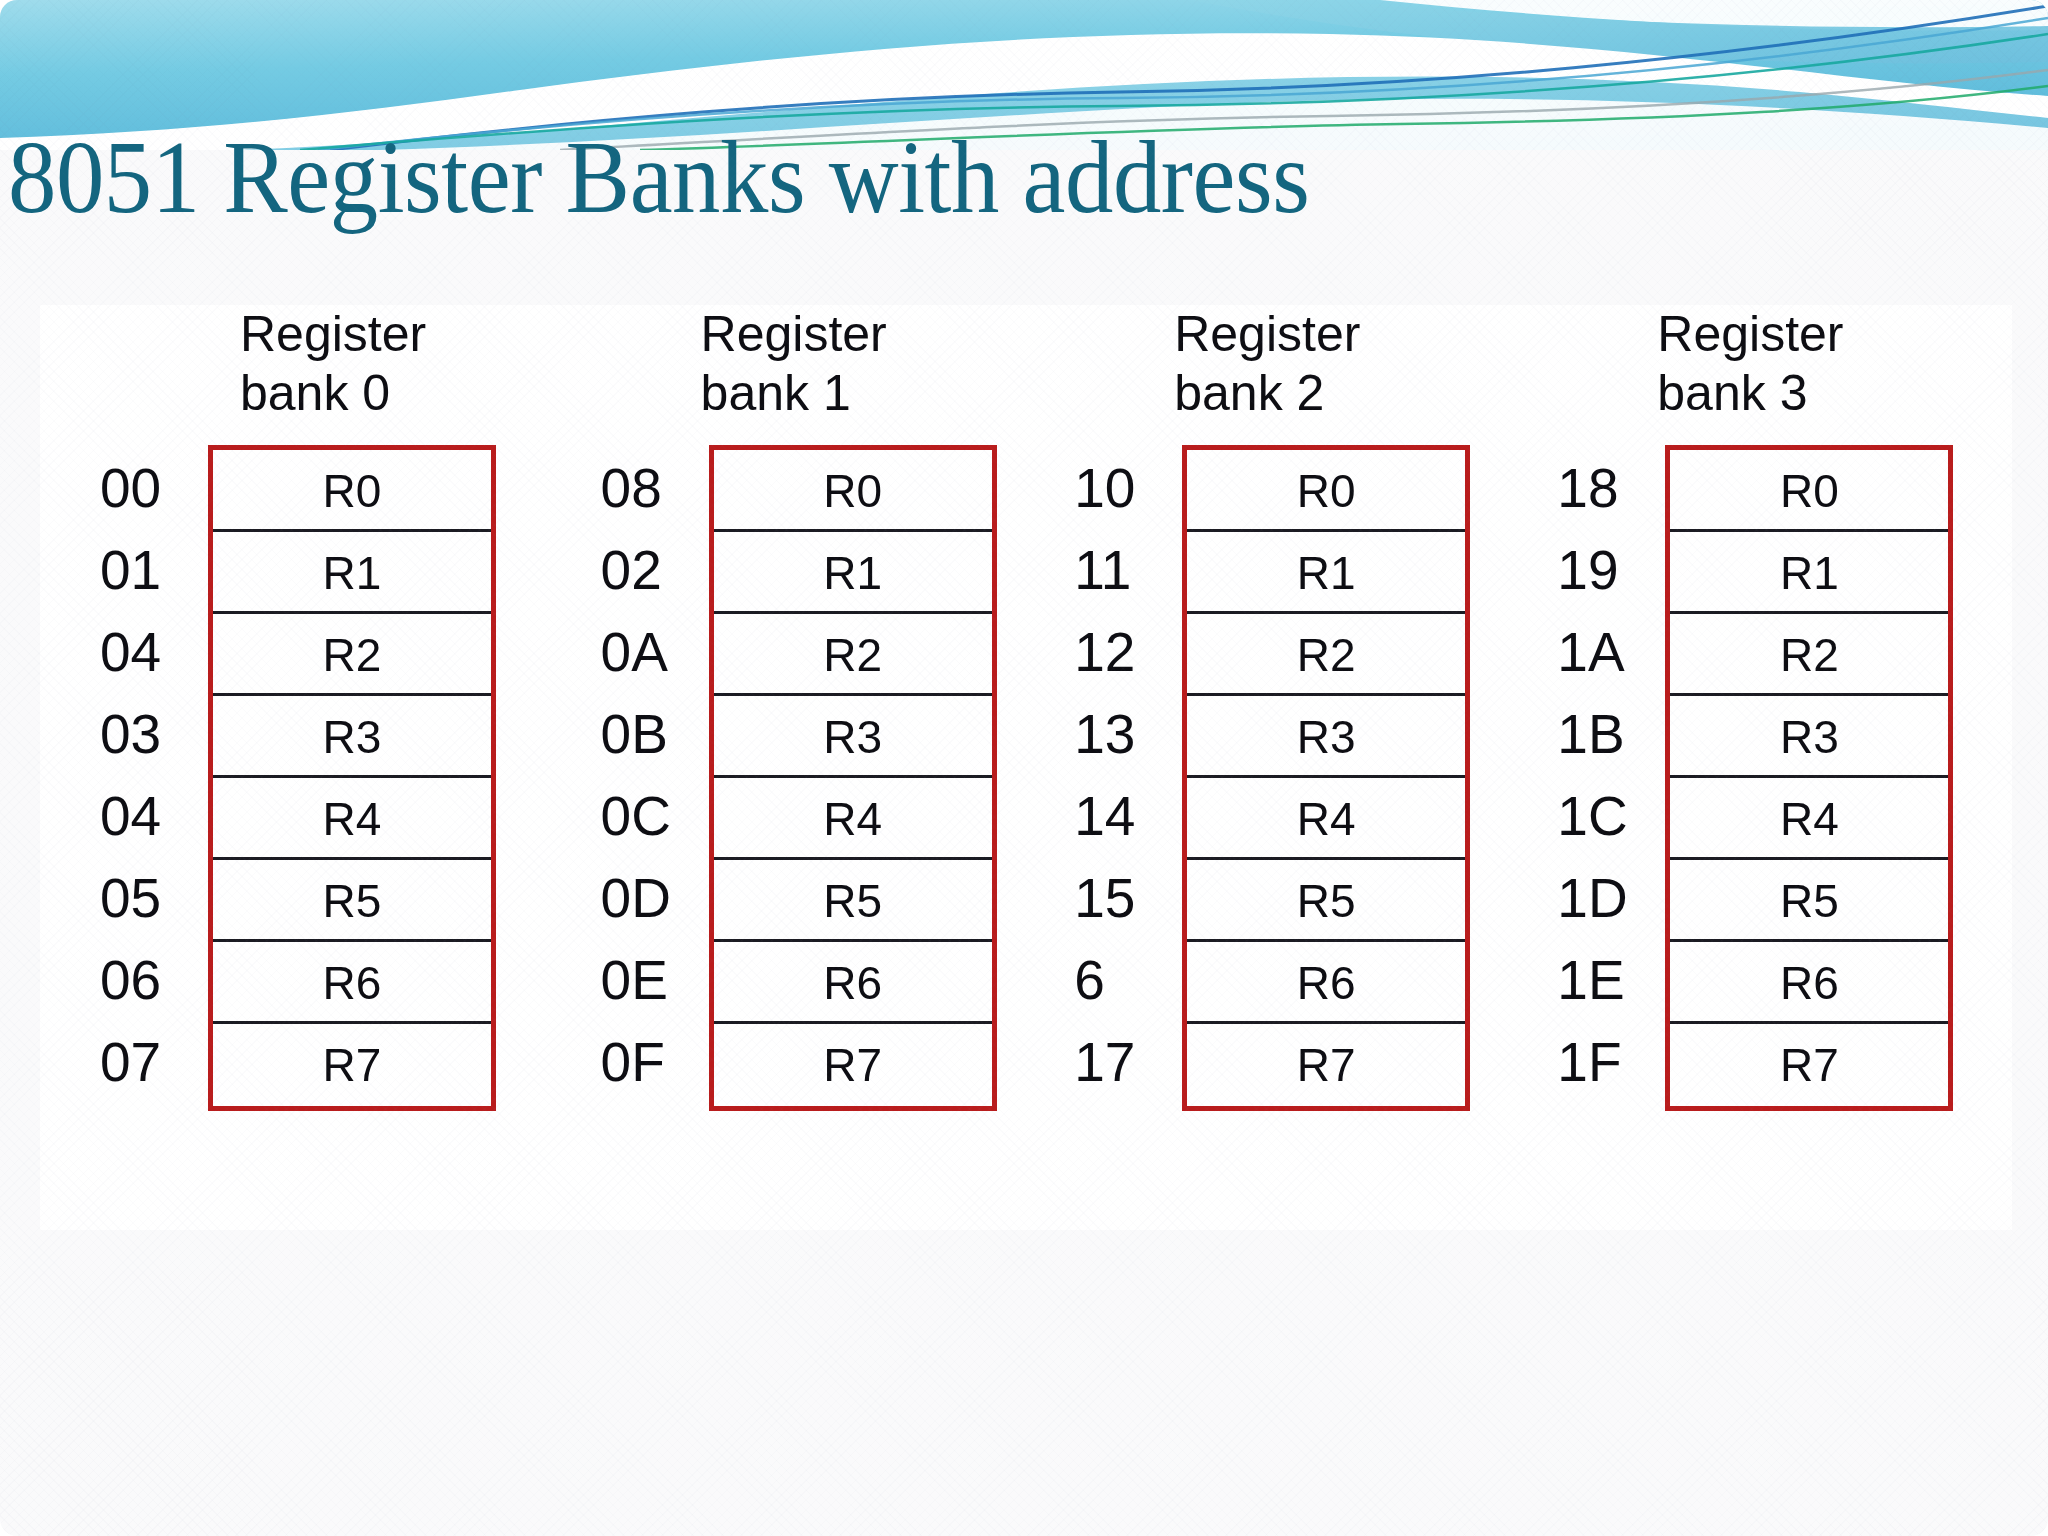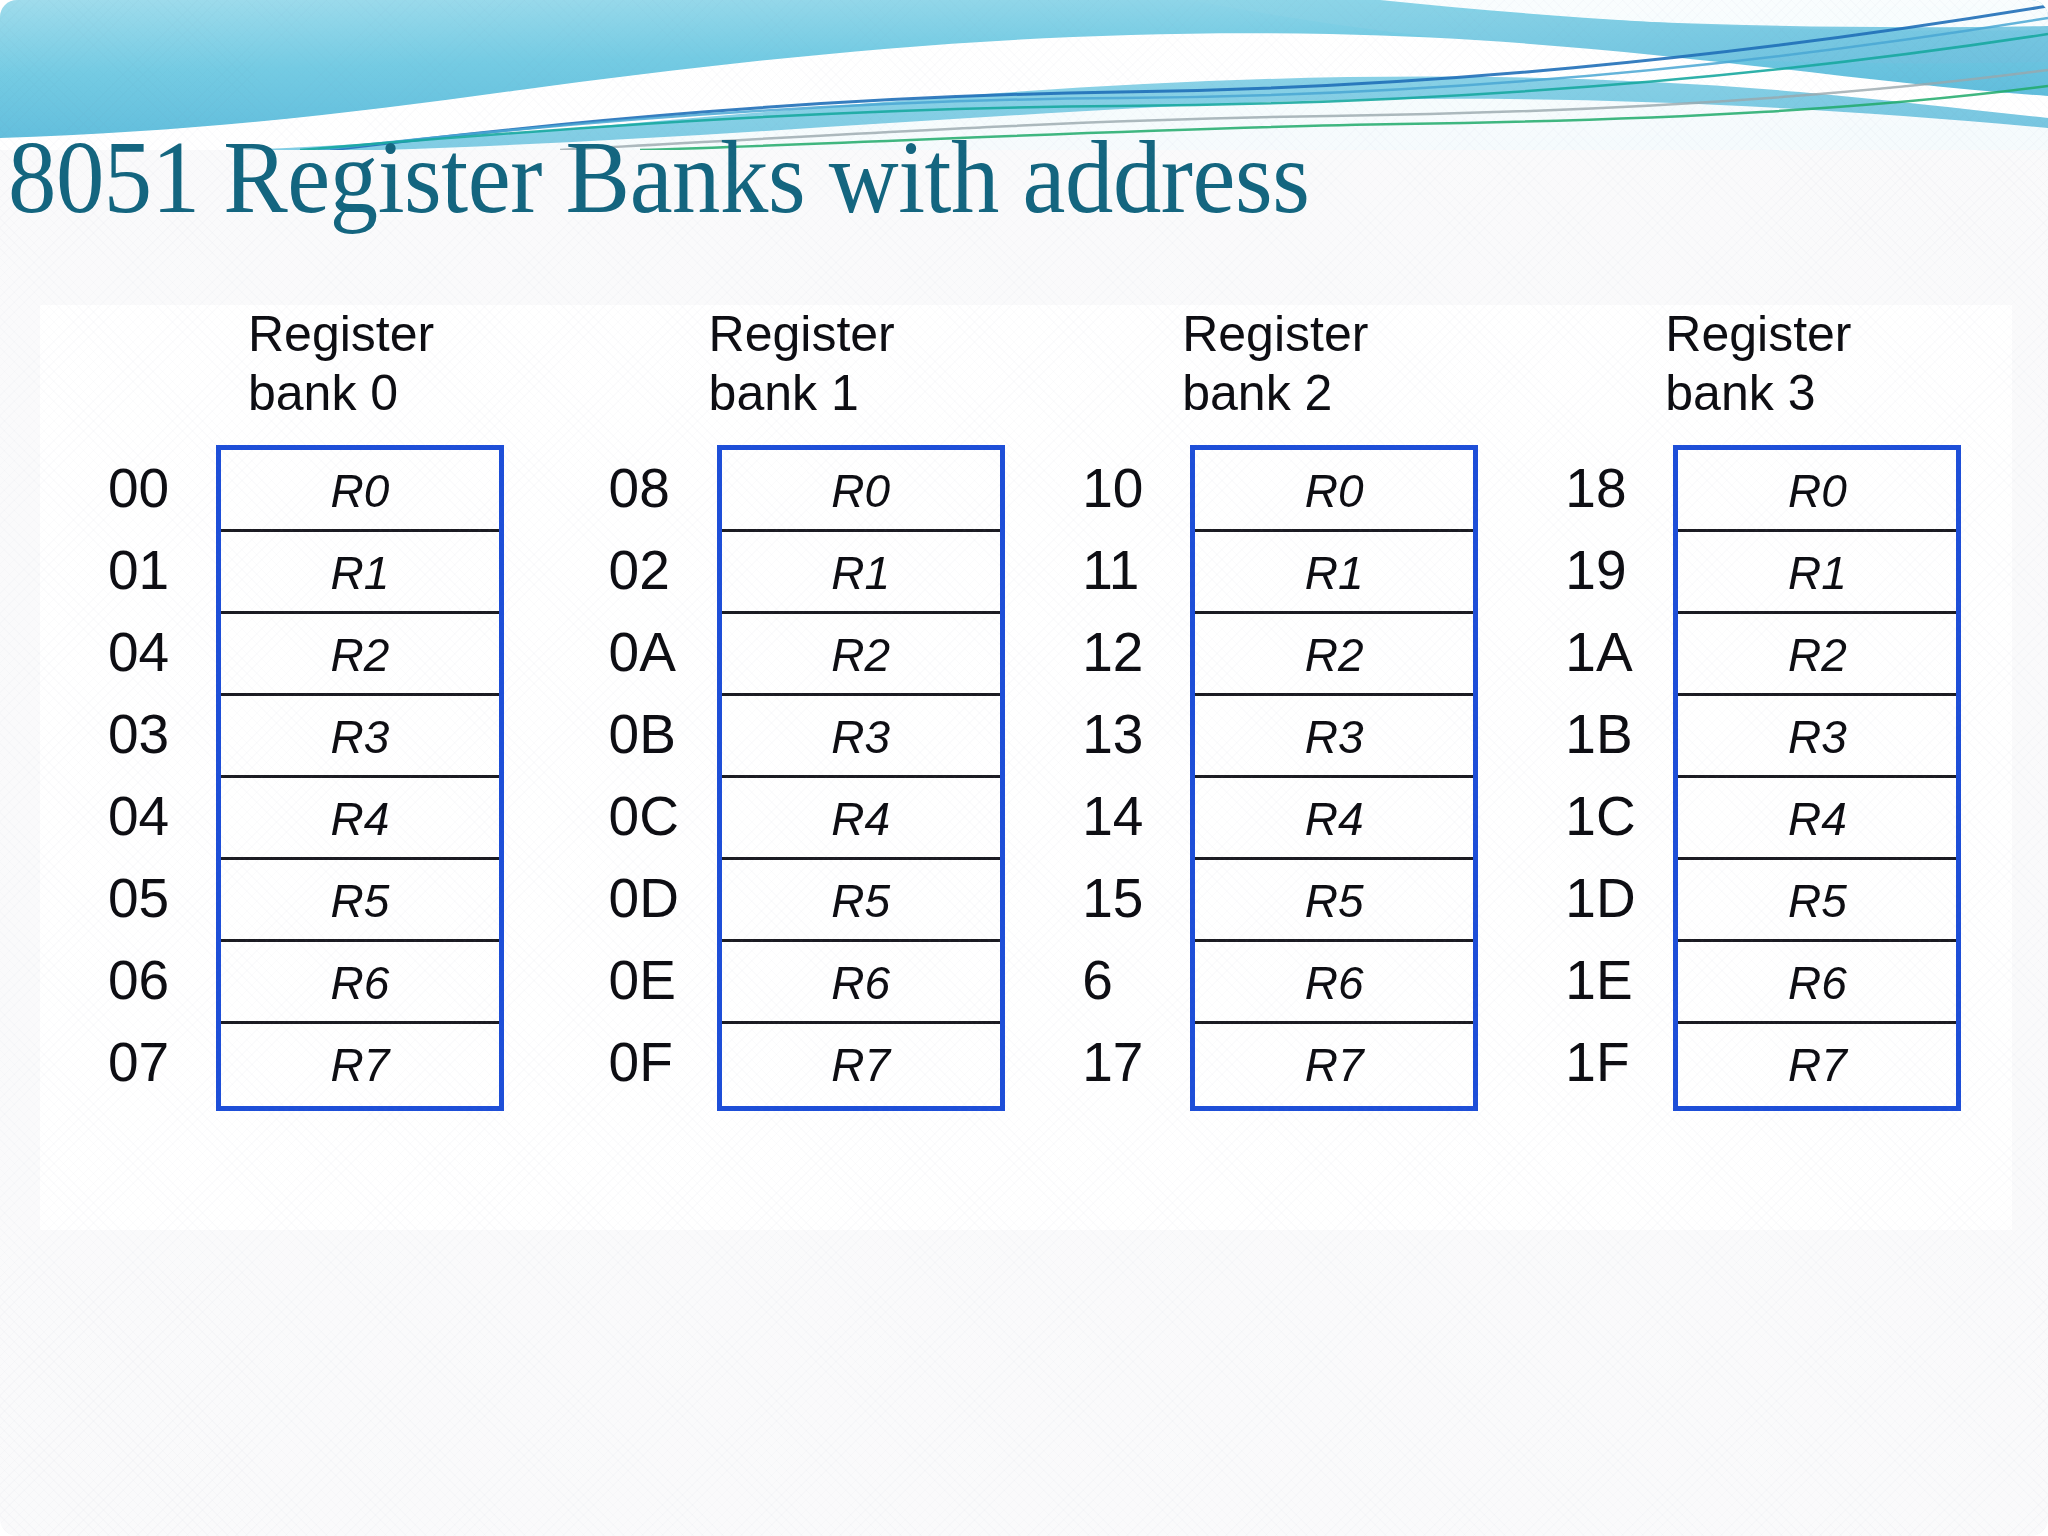--- a/index.html
+++ b/index.html
@@ -67,21 +67,21 @@
     position: absolute;
     left: 40px;
     top: 305px;
     width: 1972px;
     height: 925px;
     background: #ffffff;
   }
 
   #banks-row {
     position: absolute;
-    left: 8px;
+    left: 0;
     top: 0;
     width: 1972px;
     height: 925px;
     display: flex;
     align-items: flex-start;
   }
 
   .bank {
     position: relative;
     display: flex;
@@ -122,24 +122,23 @@
     line-height: 82px;
     height: 82px;
     color: #0d0d12;
     text-align: left;
     width: 108px;
     padding-right: 22px;
     box-sizing: border-box;
   }
 
   .reg-table {
-    border: 5px solid #1d4ed8;
+    border: 5px solid #b91c1c;
     box-sizing: border-box;
     background: #ef4444;
-    font-style: italic;
   }
   .reg-cell {
     height: 82px;
     line-height: 82px;
     box-sizing: border-box;
     border-bottom: 3px solid #1b1b22;
     text-align: center;
     font-family: "Liberation Sans", sans-serif;
     font-size: 46px;
     color: #0d0d12;

